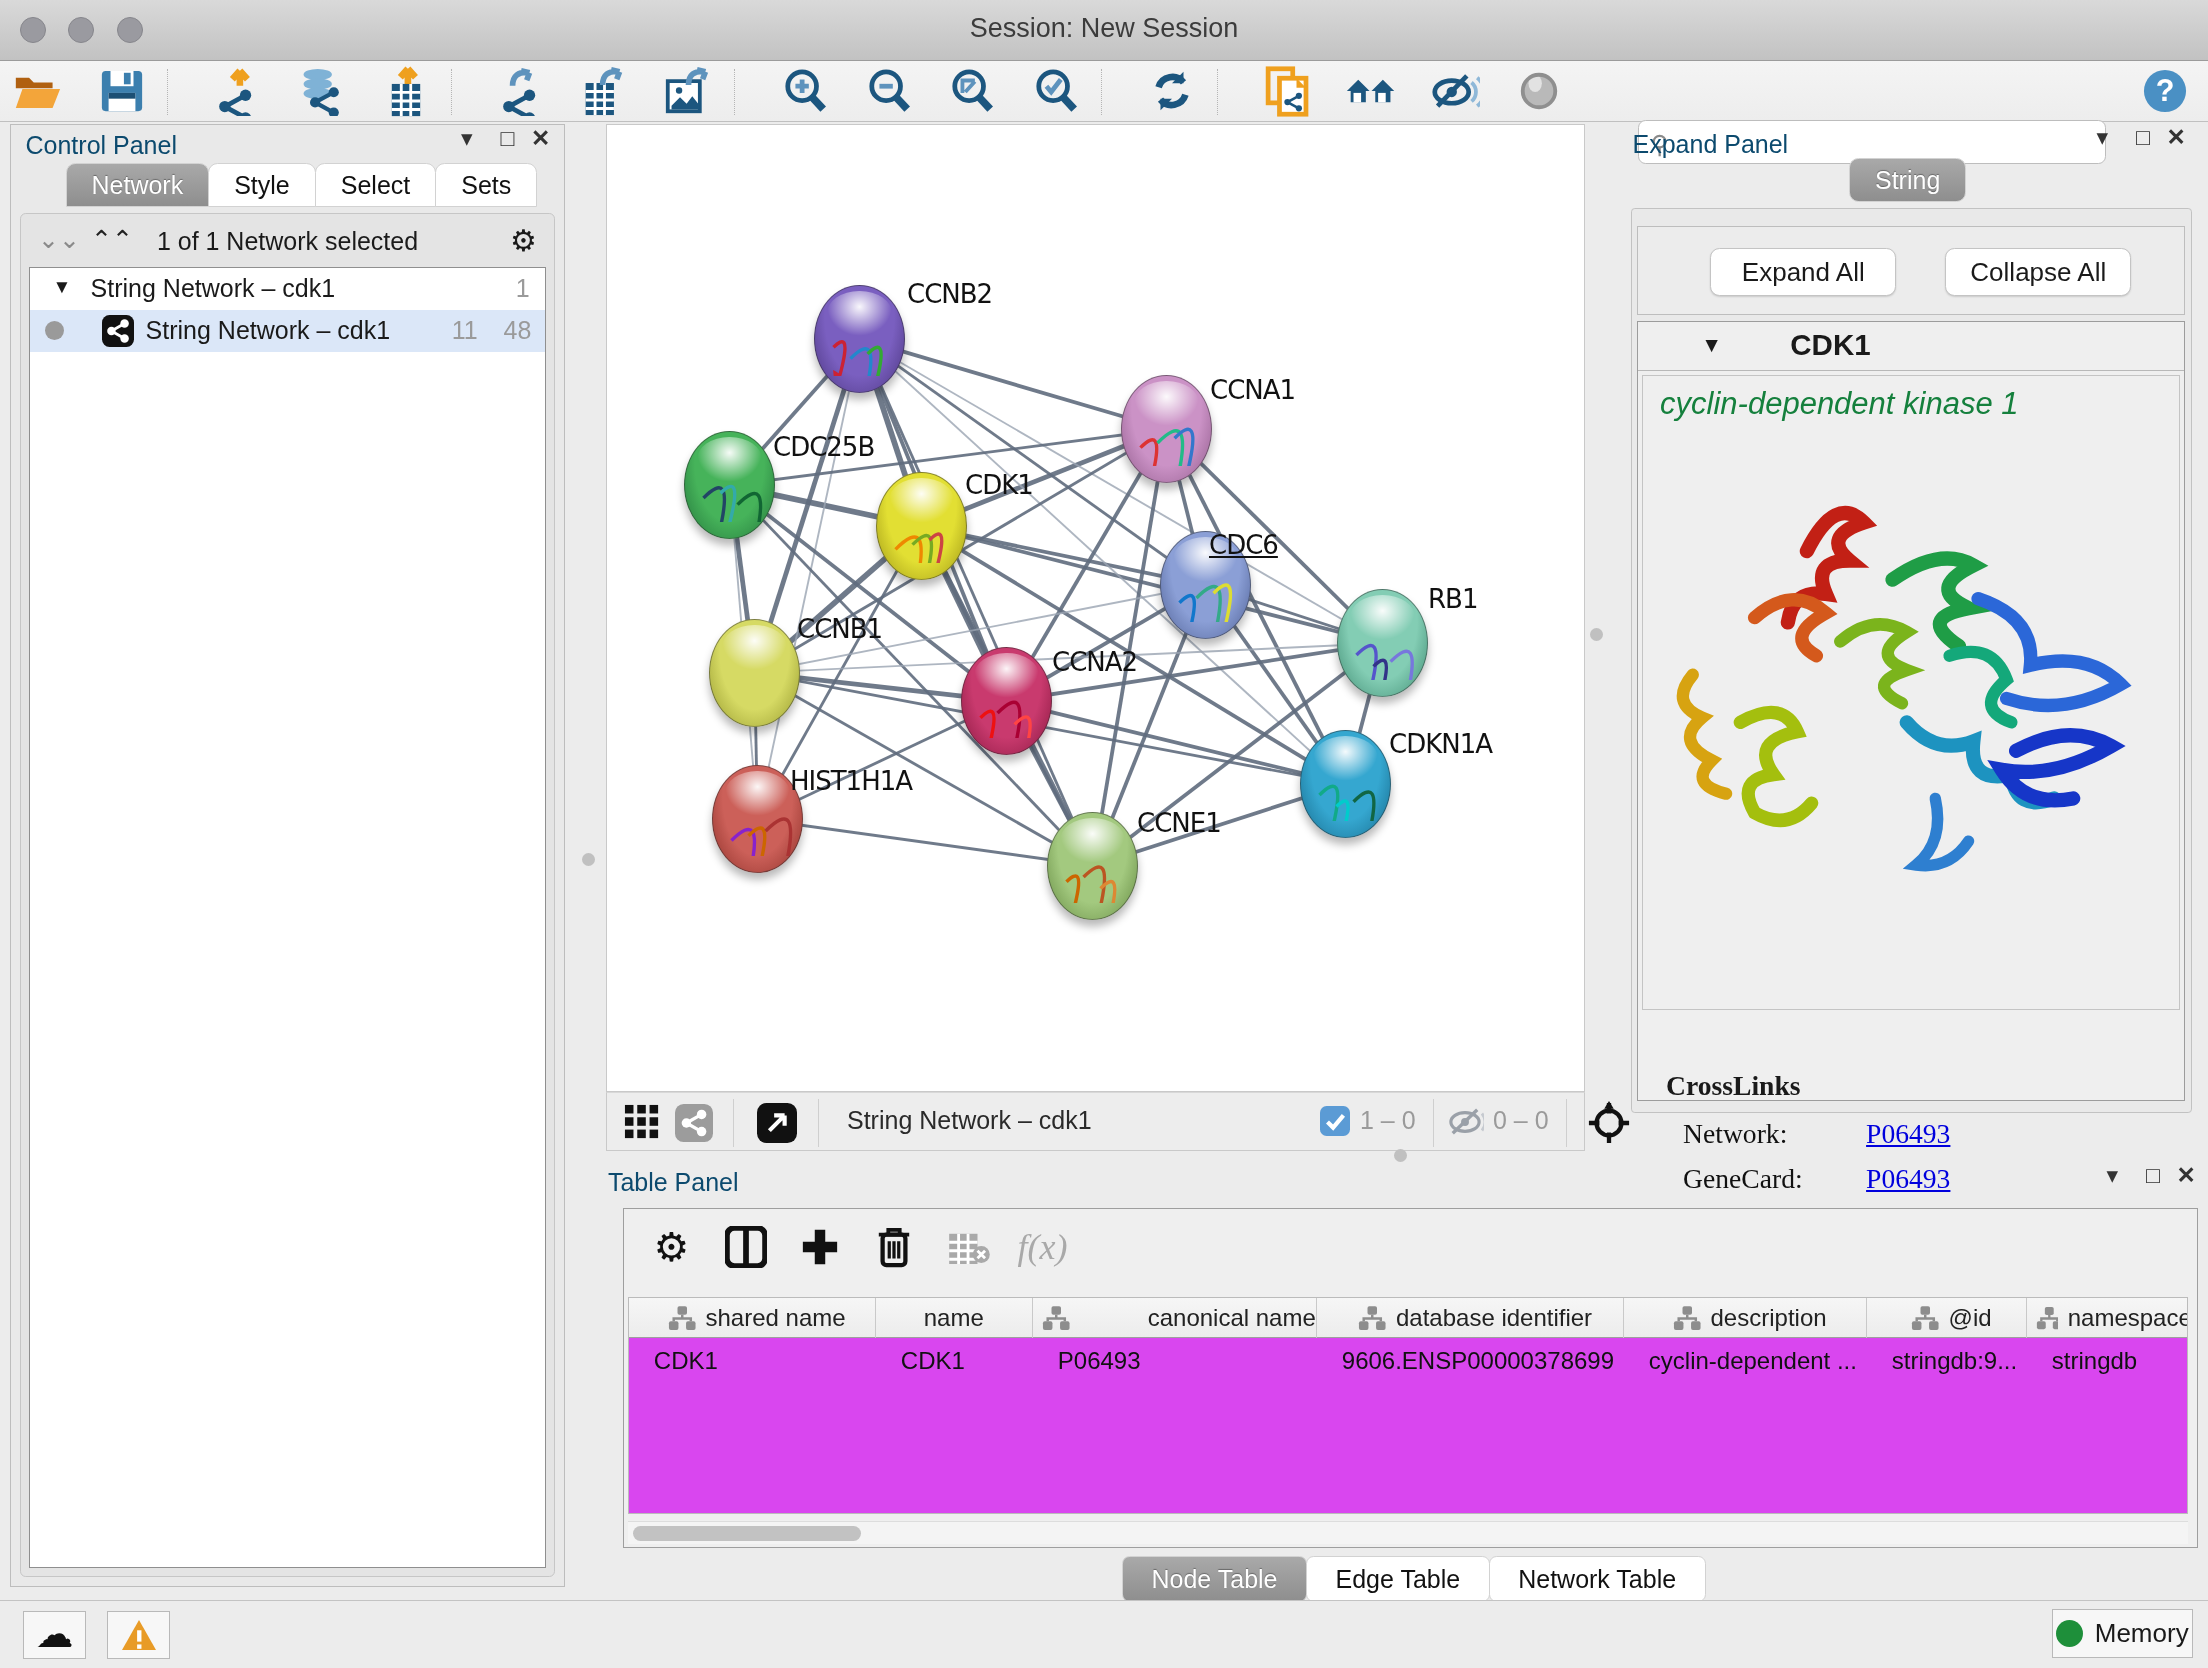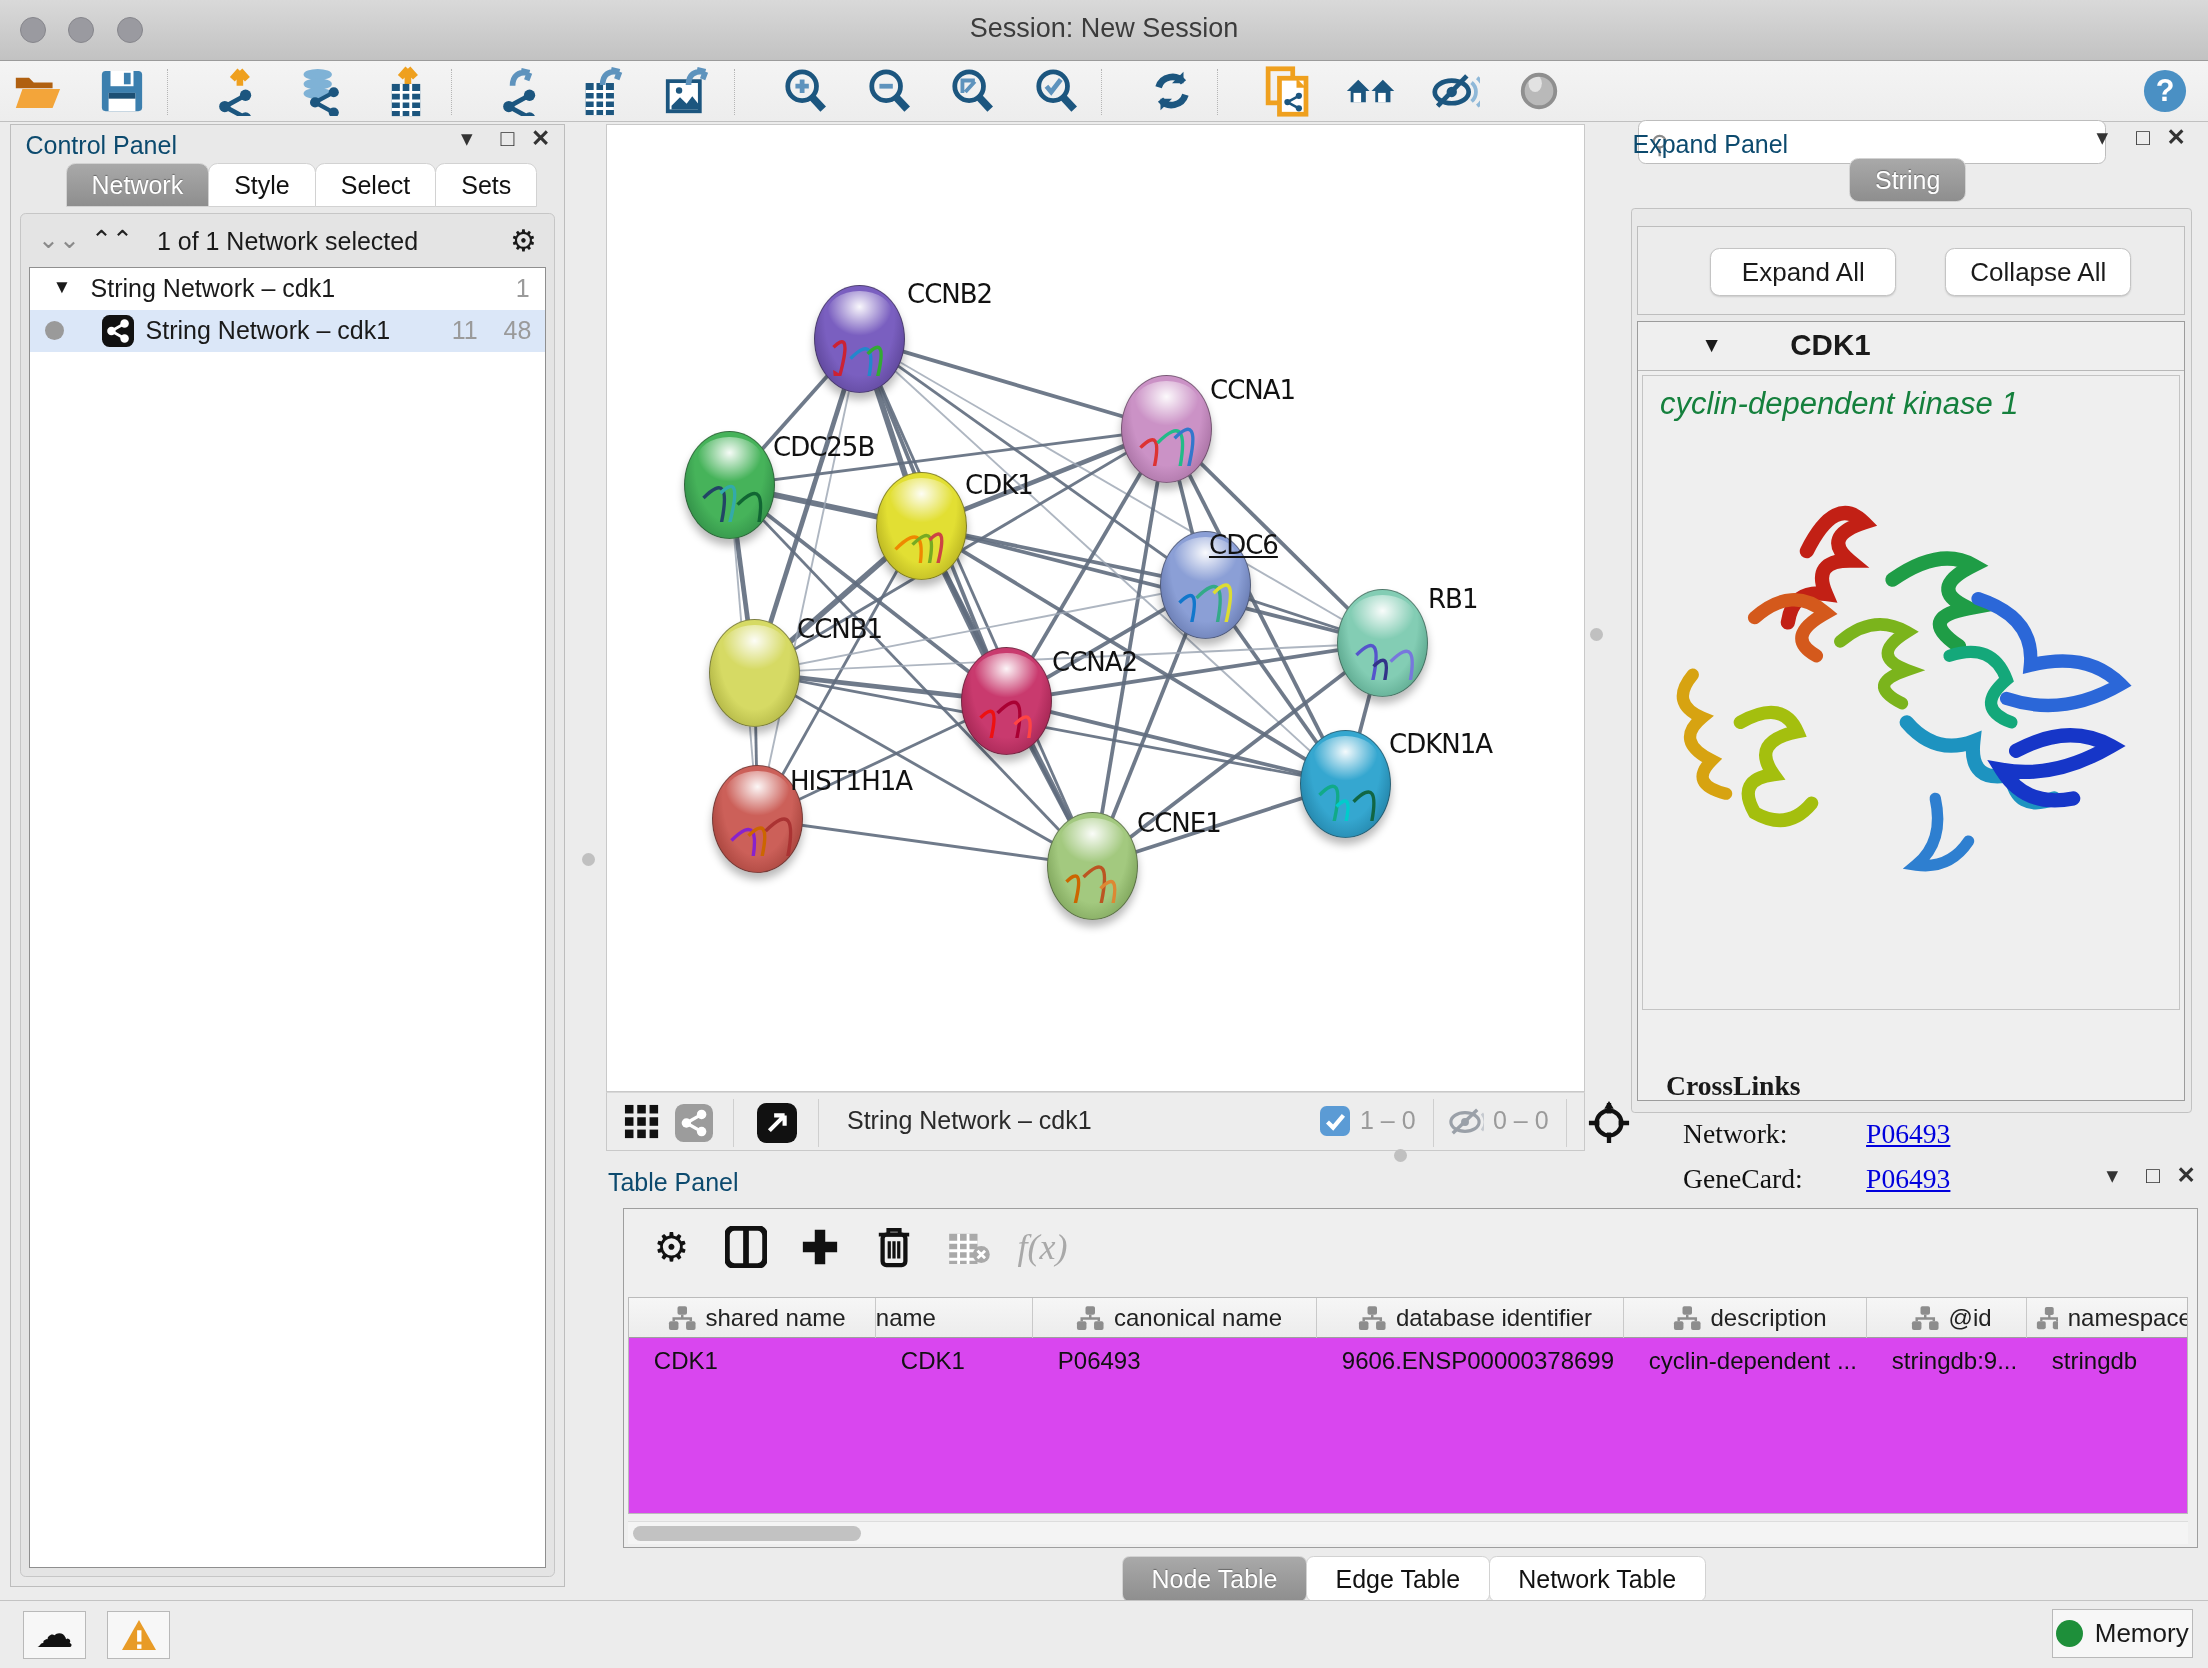--- a/index.html
+++ b/index.html
@@ -694,24 +694,24 @@
             <svg width="28.5" height="27" class="hier" viewBox="0 0 30 28">
               <g fill="#8d8d8d">
                 <rect x="10" y="1" width="10" height="9" rx="2"></rect>
                 <rect x="1" y="17" width="10" height="9" rx="2"></rect>
                 <rect x="19" y="17" width="10" height="9" rx="2"></rect>
                 <path d="M15 10 v4 M6 17 v-3 h18 v3" stroke="#8d8d8d" stroke-width="2.6" fill="none"></path>
               </g>
             </svg>
             <span>shared name</span>
           </div>
-          <div class="th" style="left: 247px; width: 157px; display: flex; align-items: center; ">
+          <div class="th" style="left: 247px; width: 157px; display: flex; align-items: center; justify-content: center;">
             <span>name</span>
           </div>
-          <div class="th" style="left: 404px; width: 284px; display: flex; align-items: center; justify-content: center;">
+          <div class="th" style="left: 404px; width: 284px; display: flex; align-items: center; justify-content: space-between;">
             <svg width="28.5" height="27" class="hier" viewBox="0 0 30 28">
               <g fill="#8d8d8d">
                 <rect x="10" y="1" width="10" height="9" rx="2"></rect>
                 <rect x="1" y="17" width="10" height="9" rx="2"></rect>
                 <rect x="19" y="17" width="10" height="9" rx="2"></rect>
                 <path d="M15 10 v4 M6 17 v-3 h18 v3" stroke="#8d8d8d" stroke-width="2.6" fill="none"></path>
               </g>
             </svg>
             <span>canonical name</span>
           </div>

